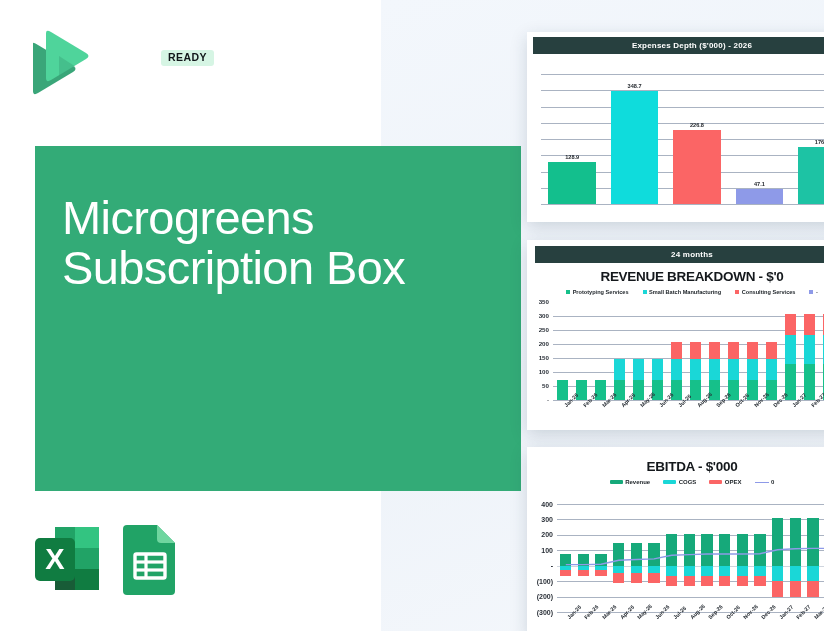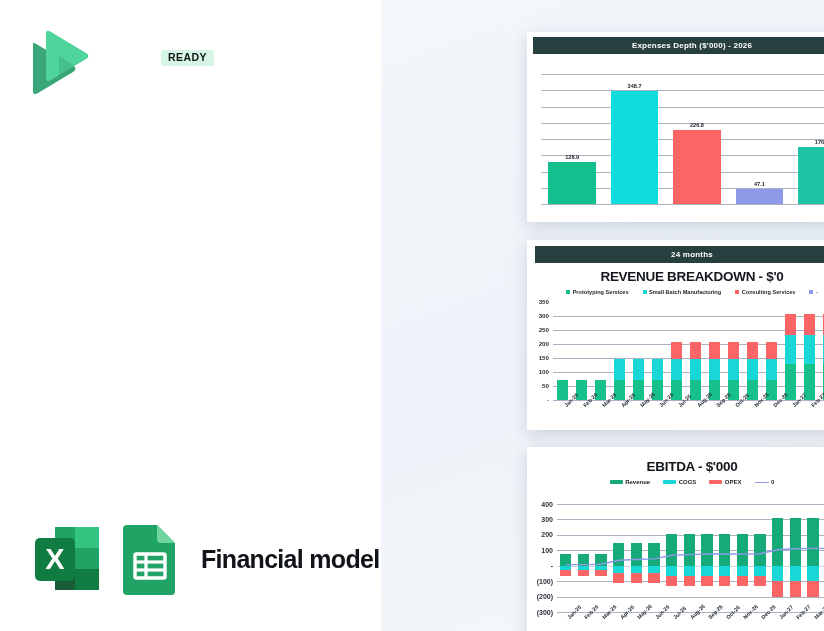--- a/index.html
+++ b/index.html
@@ -94,41 +94,43 @@
         <path d="M7 15 L7 63 Q7 68 12 65 L47 44 Q52 41 47 38 L12 17 Q7 14 7 15 Z" fill="#3aa679"></path>
         <path d="M20 5 L20 50 Q20 55 25 52 L60 31 Q65 28 60 25 L25 4 Q20 1 20 5 Z" fill="#4fd49b"></path>
         <path d="M33 28 L47 37 Q52 40 47 43 L33 51 Z" fill="#3aa679" opacity="0.45"></path>
       </svg>
     </div>
     <div class="logo-text">
       <span class="ready-badge">READY</span>
     </div>
   </div>
 
+  <div class="banner">
+    <div class="banner-title">Microgreens Subscription Box</div>
+  </div>
 
   <div class="footer">
     <svg class="icon-excel" viewBox="0 0 72 76">
       <rect x="24" y="6" width="44" height="21" fill="#21a366"></rect>
       <rect x="24" y="27" width="44" height="21" fill="#107c41"></rect>
       <rect x="24" y="48" width="44" height="21" fill="#185c37"></rect>
       <rect x="44" y="6" width="24" height="21" fill="#33c481"></rect>
       <rect x="44" y="27" width="24" height="21" fill="#21a366"></rect>
       <rect x="44" y="48" width="24" height="21" fill="#107c41"></rect>
       <rect x="4" y="17" width="40" height="43" rx="5" fill="#107c41"></rect>
       <text x="24" y="48" font-family="'Liberation Sans',sans-serif" font-size="29" font-weight="700" fill="#ffffff" text-anchor="middle">X</text>
     </svg>
     <svg class="icon-sheets" viewBox="0 0 66 76">
       <path d="M10 4 h30 l18 18 v48 a4 4 0 0 1 -4 4 H10 a4 4 0 0 1 -4 -4 V8 a4 4 0 0 1 4 -4 Z" fill="#21a366"></path>
       <path d="M40 4 l18 18 H44 a4 4 0 0 1 -4 -4 Z" fill="#6fd69f"></path>
       <rect x="18" y="33" width="30" height="24" rx="1.5" fill="none" stroke="#ffffff" stroke-width="3.4"></rect>
       <line x1="18" y1="41" x2="48" y2="41" stroke="#ffffff" stroke-width="3.2"></line>
       <line x1="18" y1="49" x2="48" y2="49" stroke="#ffffff" stroke-width="3.2"></line>
       <line x1="29" y1="33" x2="29" y2="57" stroke="#ffffff" stroke-width="3.2"></line>
     </svg>
-    <div class="fm-label">Financial model</div>
   </div>
 
   <div class="card c1">
     <div class="hdr-bar" style="margin:5px 6px 0 6px;">Expenses Depth ($'000) - 2026</div>
     <div class="plot" id="plot1" style="left:14px;top:28px;right:4px;height:152px;">
         <div class="gridline" style="top: 144px;"></div>
         <div class="gridline" style="top: 127.75px;"></div>
         <div class="gridline" style="top: 111.5px;"></div>
         <div class="gridline" style="top: 95.25px;"></div>
         <div class="gridline" style="top: 79px;"></div>

